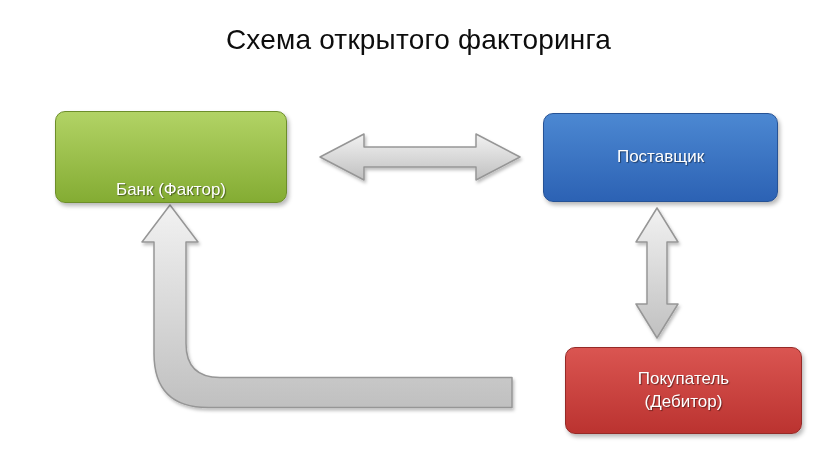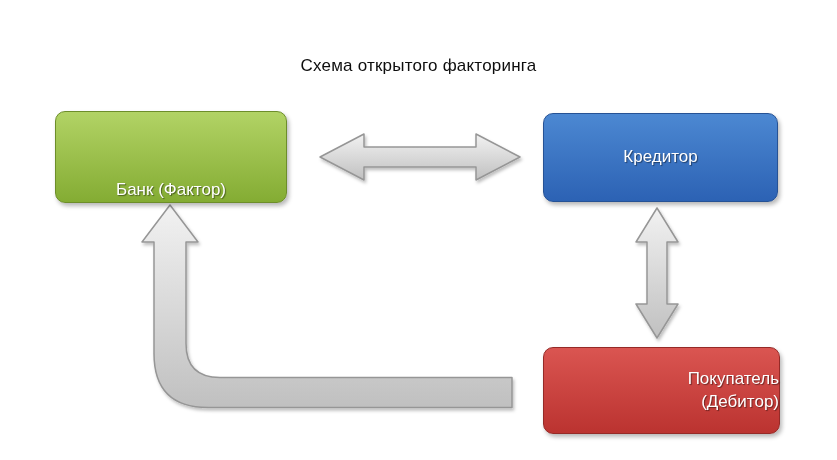--- a/index.html
+++ b/index.html
@@ -10,24 +10,23 @@
     font-family: "Liberation Sans", sans-serif;
     position: relative;
     overflow: hidden;
   }
   .title {
     position: absolute;
     top: 24px;
     left: 0;
     width: 100%;
     text-align: center;
-    font-size: 17px;
+    font-size: 28px;
     color: #0d0d0d;
     letter-spacing: 0.2px;
-    margin-top: 32px;
   }
   .arrows {
     position: absolute;
     left: 0;
     top: 0;
   }
   .node {
     position: absolute;
     border-radius: 10px;
     display: flex;
@@ -47,24 +46,23 @@
     background: linear-gradient(to bottom, var(--bank-top, #b2d365), var(--bank-bottom, #84ac33));
     border-color: var(--bank-border, #6d8e2a);
     justify-content: flex-end;
   }
   .node-supplier {
     left: 543px; top: 113px; width: 233px; height: 87px;
     background: linear-gradient(to bottom, var(--supplier-top, #4c88d2), var(--supplier-bottom, #2c62b4));
     border-color: var(--supplier-border, #265295);
   }
   .node-buyer {
-    left: 543px; top: 347px; width: 235px; height: 85px;
+    left: 565px; top: 347px; width: 235px; height: 85px;
     background: linear-gradient(to bottom, var(--buyer-top, #da5551), var(--buyer-bottom, #bb3330));
     border-color: var(--buyer-border, #952a27);
-    align-items: flex-end;
   }
 </style>
 </head>
 <body>
 
 <div class="title">Схема открытого факторинга</div>
 
 <svg class="arrows" width="837" height="460" viewBox="0 0 837 460" aria-hidden="true">
   <defs>
     <linearGradient id="arrowGrad" x1="0" y1="0" x2="0" y2="1">
@@ -91,19 +89,19 @@
          L 512 407.5
          Z"></path>
   </g>
 </svg>
 
 <div class="node node-bank">
   <span>Банк (Фактор)</span>
 </div>
 
 <div class="node node-supplier">
-  <span>Кредитор</span>
+  <span>Поставщик</span>
 </div>
 
 <div class="node node-buyer">
   <span>Покупатель</span>
   <span>(Дебитор)</span>
 </div>
 
 </body></html>

